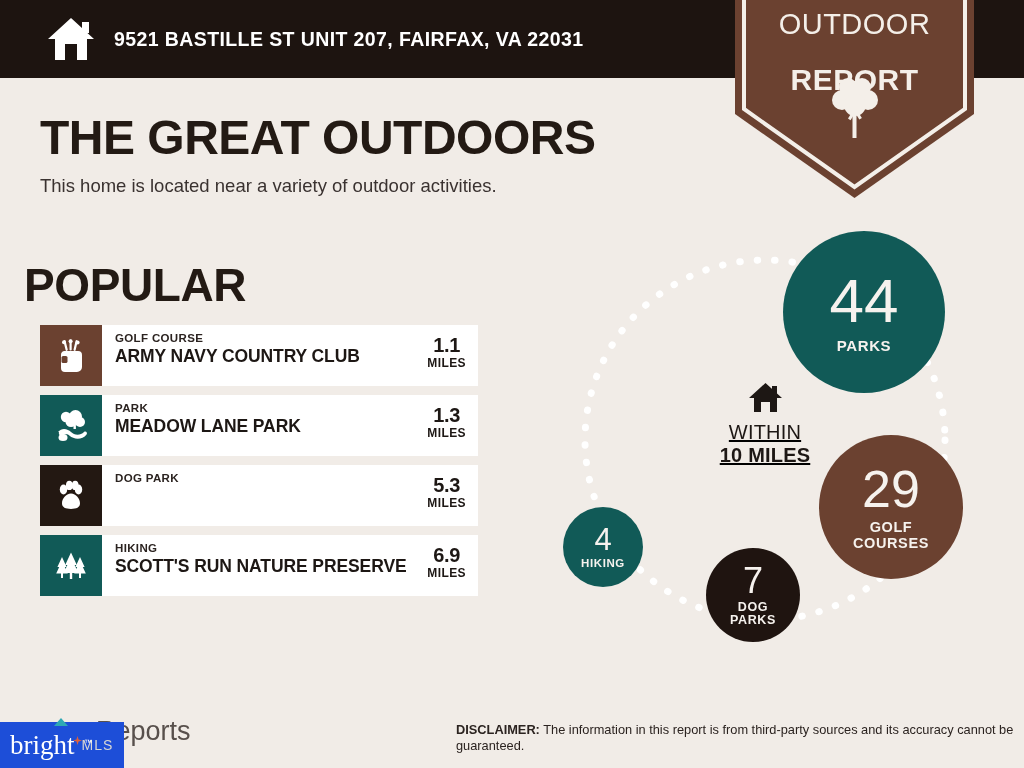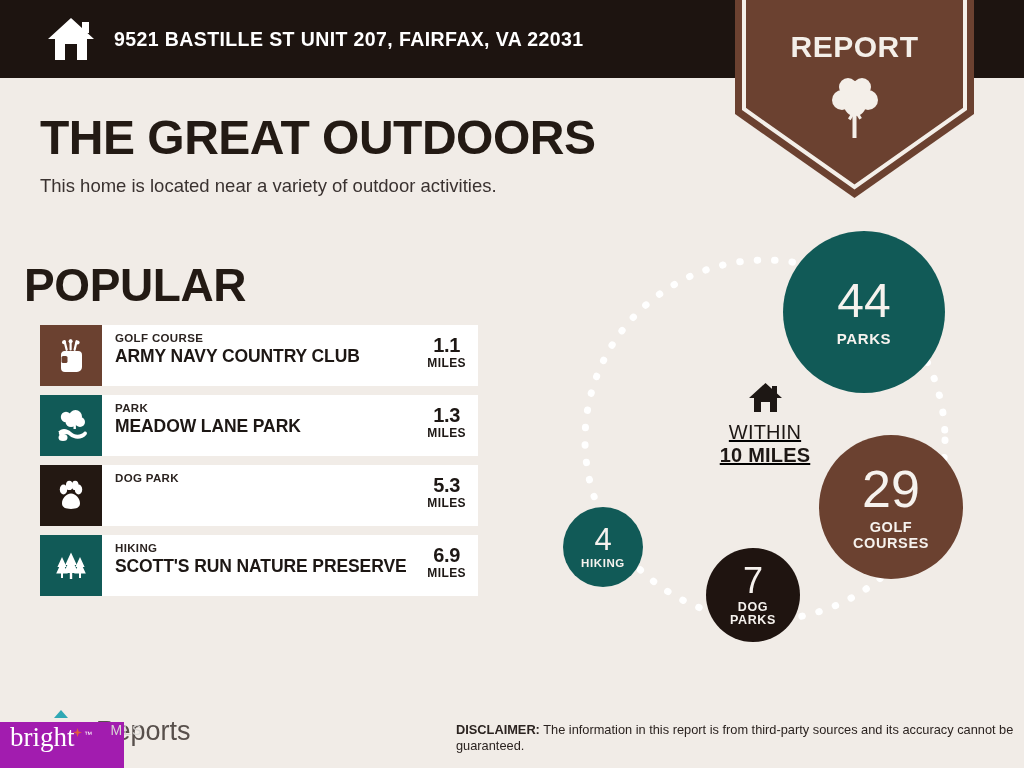--- a/index.html
+++ b/index.html
@@ -147,21 +147,21 @@
     align-items: center; justify-content: center;
     color: #f6f2ee; text-align: center;
   }
   .bubble .num { font-weight: 400; line-height: 1; }
   .bubble .lbl { font-weight: 700; line-height: 1.05; letter-spacing: 0.6px; }
 
   #b-parks {
     left: 268px; top: 16px; width: 162px; height: 162px;
     background: #115a57;
   }
-  #b-parks .num { font-size: 48px; margin-bottom: 6px; }
+  #b-parks .num { font-size: 62px; margin-bottom: 6px; }
   #b-parks .lbl { font-size: 15px; }
 
   #b-golf {
     left: 304px; top: 220px; width: 144px; height: 144px;
     background: #6b4130;
   }
   #b-golf .num { font-size: 52px; margin-bottom: 5px; }
   #b-golf .lbl { font-size: 14.5px; }
 
   #b-dog {
@@ -194,22 +194,22 @@
 
   
   .wm {
     position: absolute; left: 96px; top: 716px;
     font-size: 27px; color: #58504c; font-weight: 400;
     white-space: nowrap;
   }
   .mls-logo {
     position: absolute; left: 0px; top: 722px;
     width: 124px; height: 46px;
-    background: #a21caf;
-    display: flex; align-items: flex-start; gap: 29px;
+    background: #1d4ed8;
+    display: flex; align-items: center;
   }
   .mls-logo .bw {
     margin-left: 10px;
     position: relative;
     font-family: "Liberation Serif", serif;
     font-size: 27px; color: #ffffff; line-height: 30px;
   }
   .mls-logo .tick {
     position: absolute; left: 44px; top: -12px;
     width: 0; height: 0;
@@ -252,20 +252,21 @@
     </svg>
     <div class="addr">9521 BASTILLE ST UNIT 207, FAIRFAX, VA 22031</div>
   </div>
 
   <div class="shield">
     <svg viewBox="0 0 239 210">
       <path d="M0 -20 L239 -20 L239 122 L119.5 206 L0 122 Z" fill="#6b4130"></path>
       <path d="M9 -20 L230 -20 L230 117 L119.5 195 L9 117 Z" fill="none" stroke="#f4efe9" stroke-width="4"></path>
     </svg>
     <div class="sh-text">
+      <div class="l1">OUTDOOR</div>
       <div class="l2">REPORT</div>
     </div>
     <svg class="tree-ico" viewBox="0 0 56 62">
       <g fill="#f4efe9">
         <circle cx="28" cy="16" r="13"></circle>
         <circle cx="15" cy="22" r="10"></circle>
         <circle cx="41" cy="22" r="10"></circle>
         <circle cx="21" cy="9" r="9"></circle>
         <circle cx="35" cy="9" r="9"></circle>
         <circle cx="28" cy="27" r="11"></circle>

